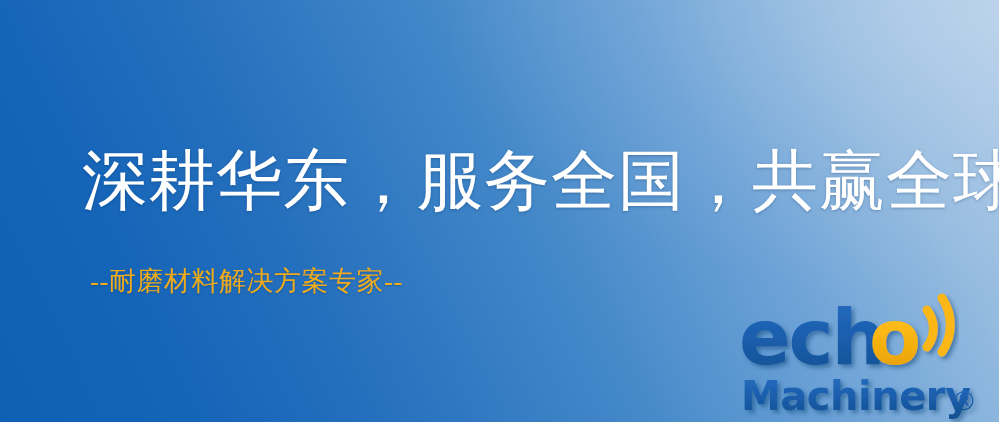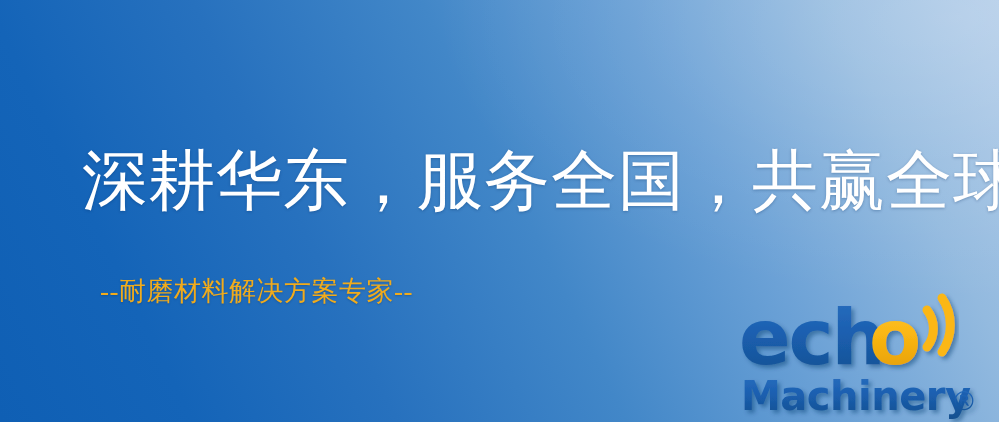--- a/index.html
+++ b/index.html
@@ -54,21 +54,21 @@
     letter-spacing: 1px;
     white-space: nowrap;
     text-shadow: 0 1px 3px rgba(0,40,90,0.30);
     z-index: 3;
   }
 
   .subtitle {
     position: absolute;
     left: 88px;
     top: 266px;
-    margin: 12px;
+    margin: 2px;
     font-family: "Liberation Serif", "DejaVu Serif", serif;
     font-size: 27px;
     line-height: 1.0;
     font-weight: 400;
     color: #f0ab1c;
     letter-spacing: 0.5px;
     white-space: nowrap;
     text-shadow: 0 1px 2px rgba(0,40,90,0.28);
     z-index: 3;
   }

